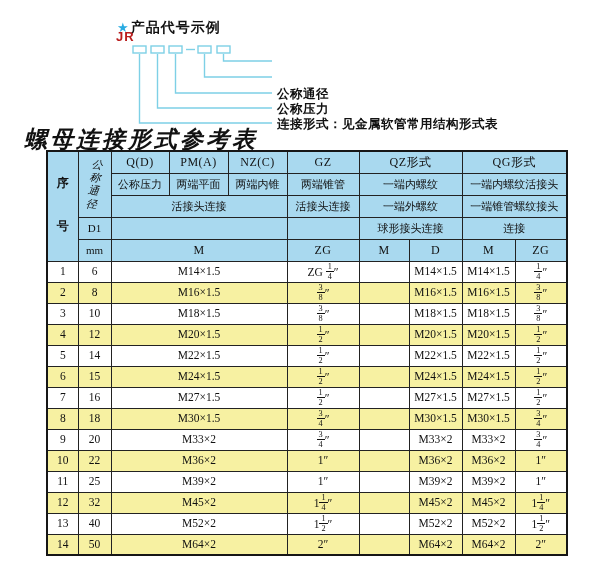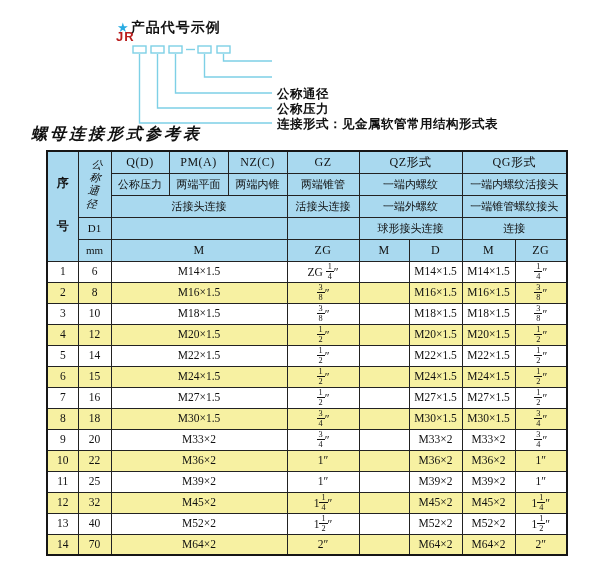--- a/index.html
+++ b/index.html
@@ -11,21 +11,21 @@
   .diagram svg{position:absolute;left:0;top:0;}
   .diag-title{position:absolute;left:117px;top:19px;font-size:14px;font-weight:bold;
               letter-spacing:1px;white-space:nowrap;}
   .diag-title .star{color:#29abe2;font-size:13px;margin-right:1px;}
   .code-prefix{position:absolute;left:116px;top:29px;font-size:13px;font-weight:bold;
                color:#b91c1c;letter-spacing:1px;}
   .diag-label{position:absolute;left:277px;font-size:12.5px;font-weight:bold;
               white-space:nowrap;letter-spacing:0.5px;}
 
   
-  .tbl-title{position:absolute;left:31px;top:124px;font-size:16px;font-weight:bold;
+  .tbl-title{position:absolute;left:24px;top:124px;font-size:23px;font-weight:bold;
              font-style:italic;letter-spacing:3px;
              font-family:"Liberation Serif","DejaVu Serif",serif;}
 
   
   .tbl-wrap{position:absolute;left:46px;top:150px;}
   table{border-collapse:collapse;table-layout:fixed;width:521px;
         border:2.5px solid #161616;
         font-family:"Liberation Serif","DejaVu Serif",serif;}
   td{border:1.5px solid #222;text-align:center;vertical-align:middle;
      padding:0;overflow:hidden;font-size:11.5px;line-height:1;}
@@ -260,21 +260,21 @@
           <td>40</td>
           <td colspan="3">M52×2</td>
           <td>1<span class="frac"><span class="fn">1</span><span class="fd">2</span></span>″</td>
           <td></td>
           <td>M52×2</td>
           <td>M52×2</td>
           <td>1<span class="frac"><span class="fn">1</span><span class="fd">2</span></span>″</td>
         </tr>
         <tr class="alt">
           <td>14</td>
-          <td>70</td>
+          <td>50</td>
           <td colspan="3">M64×2</td>
           <td>2″</td>
           <td></td>
           <td>M64×2</td>
           <td>M64×2</td>
           <td>2″</td>
         </tr>
       </tbody>
 </table>
 </div>

